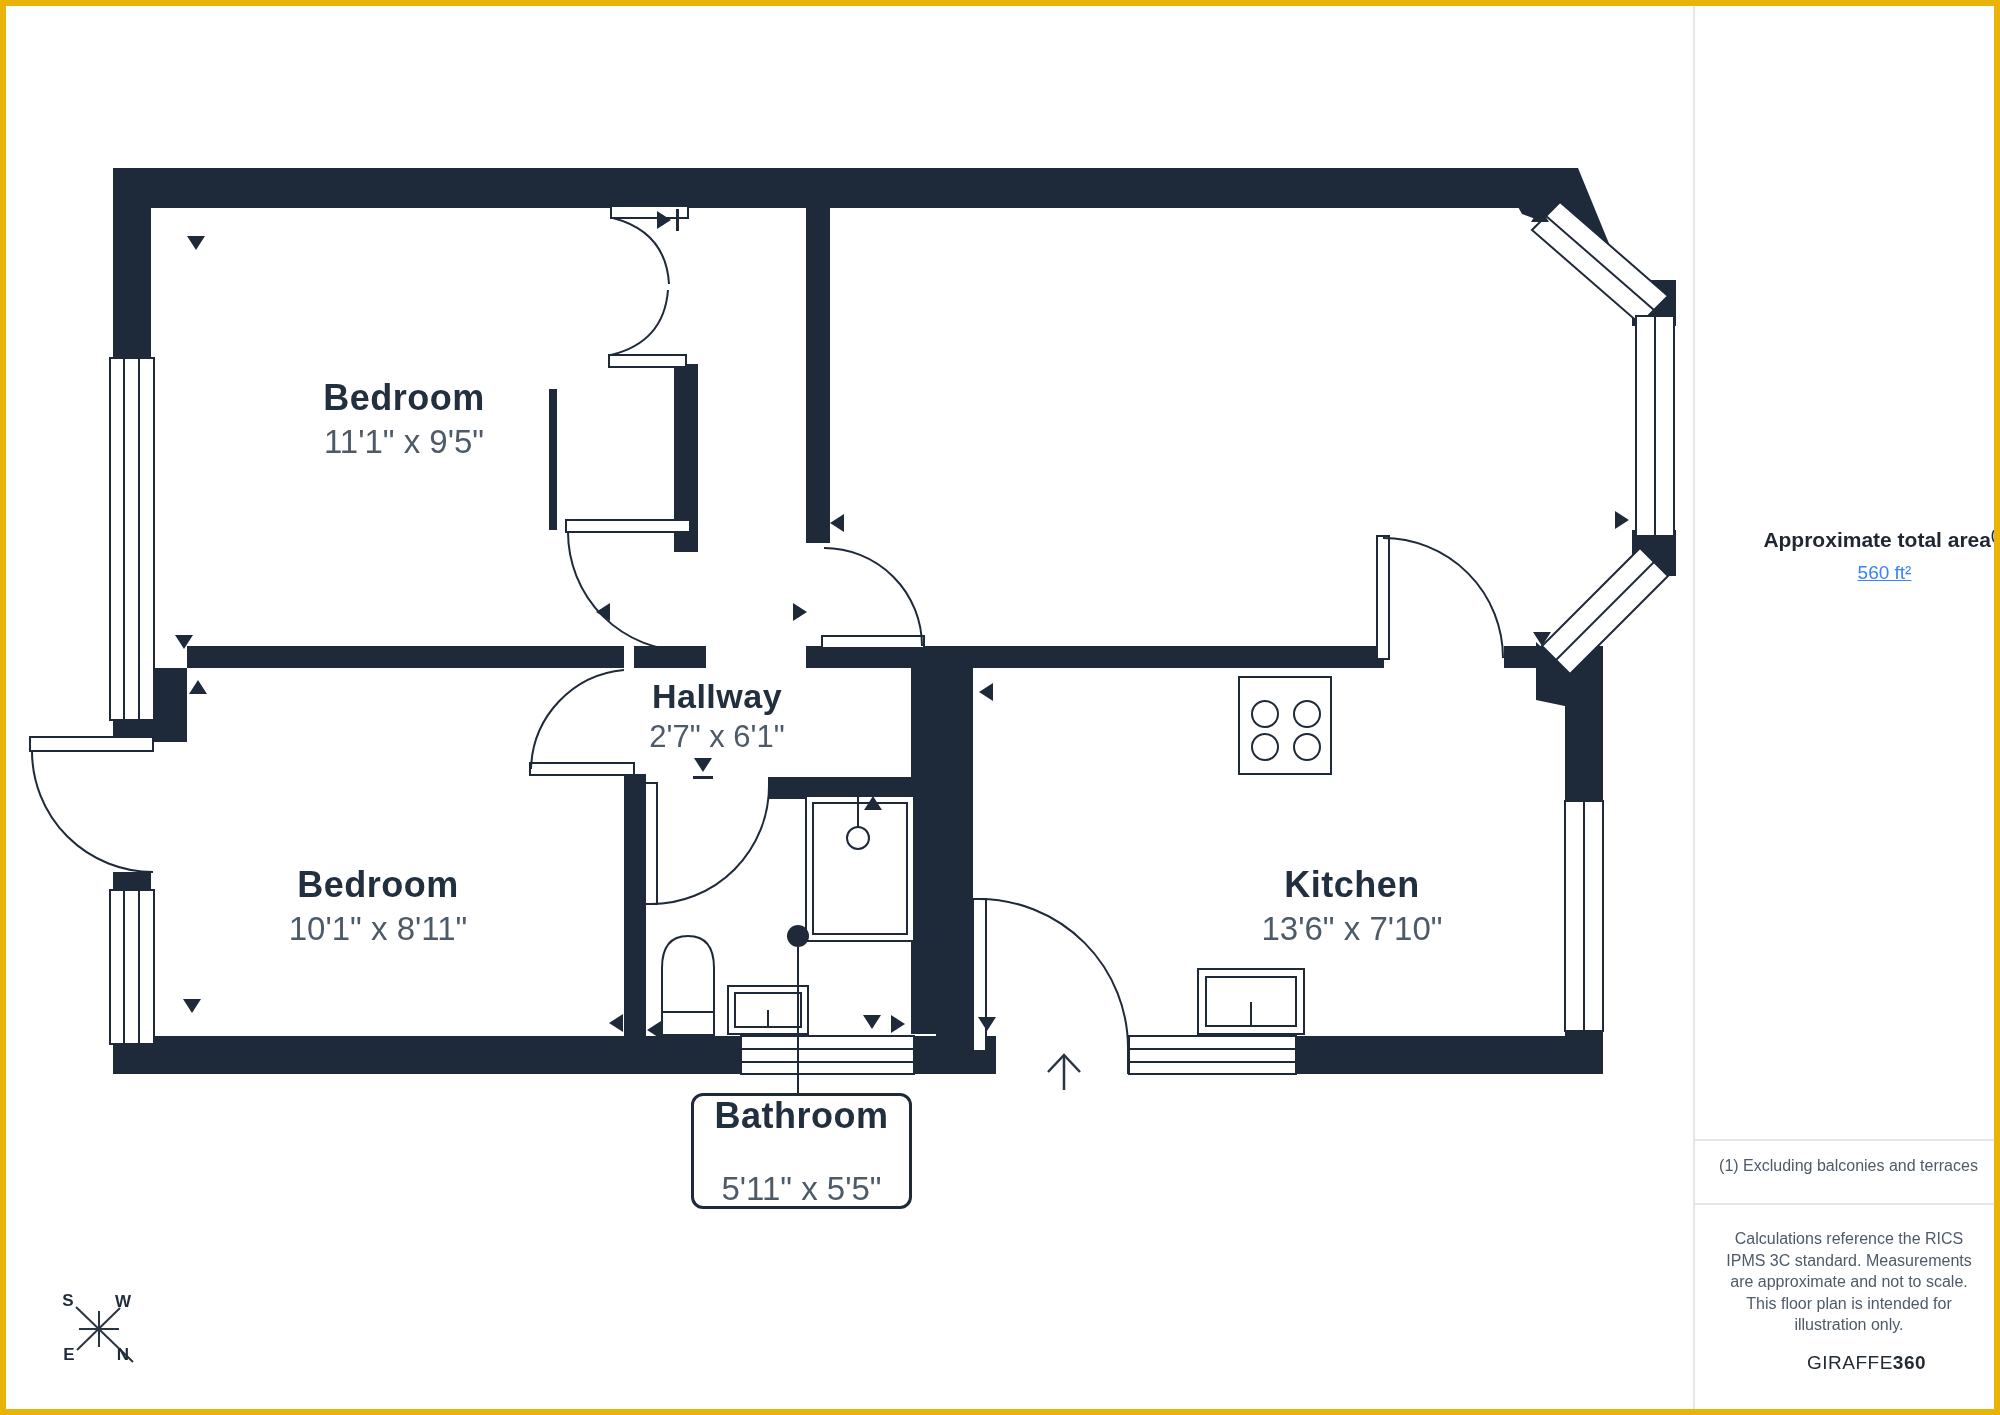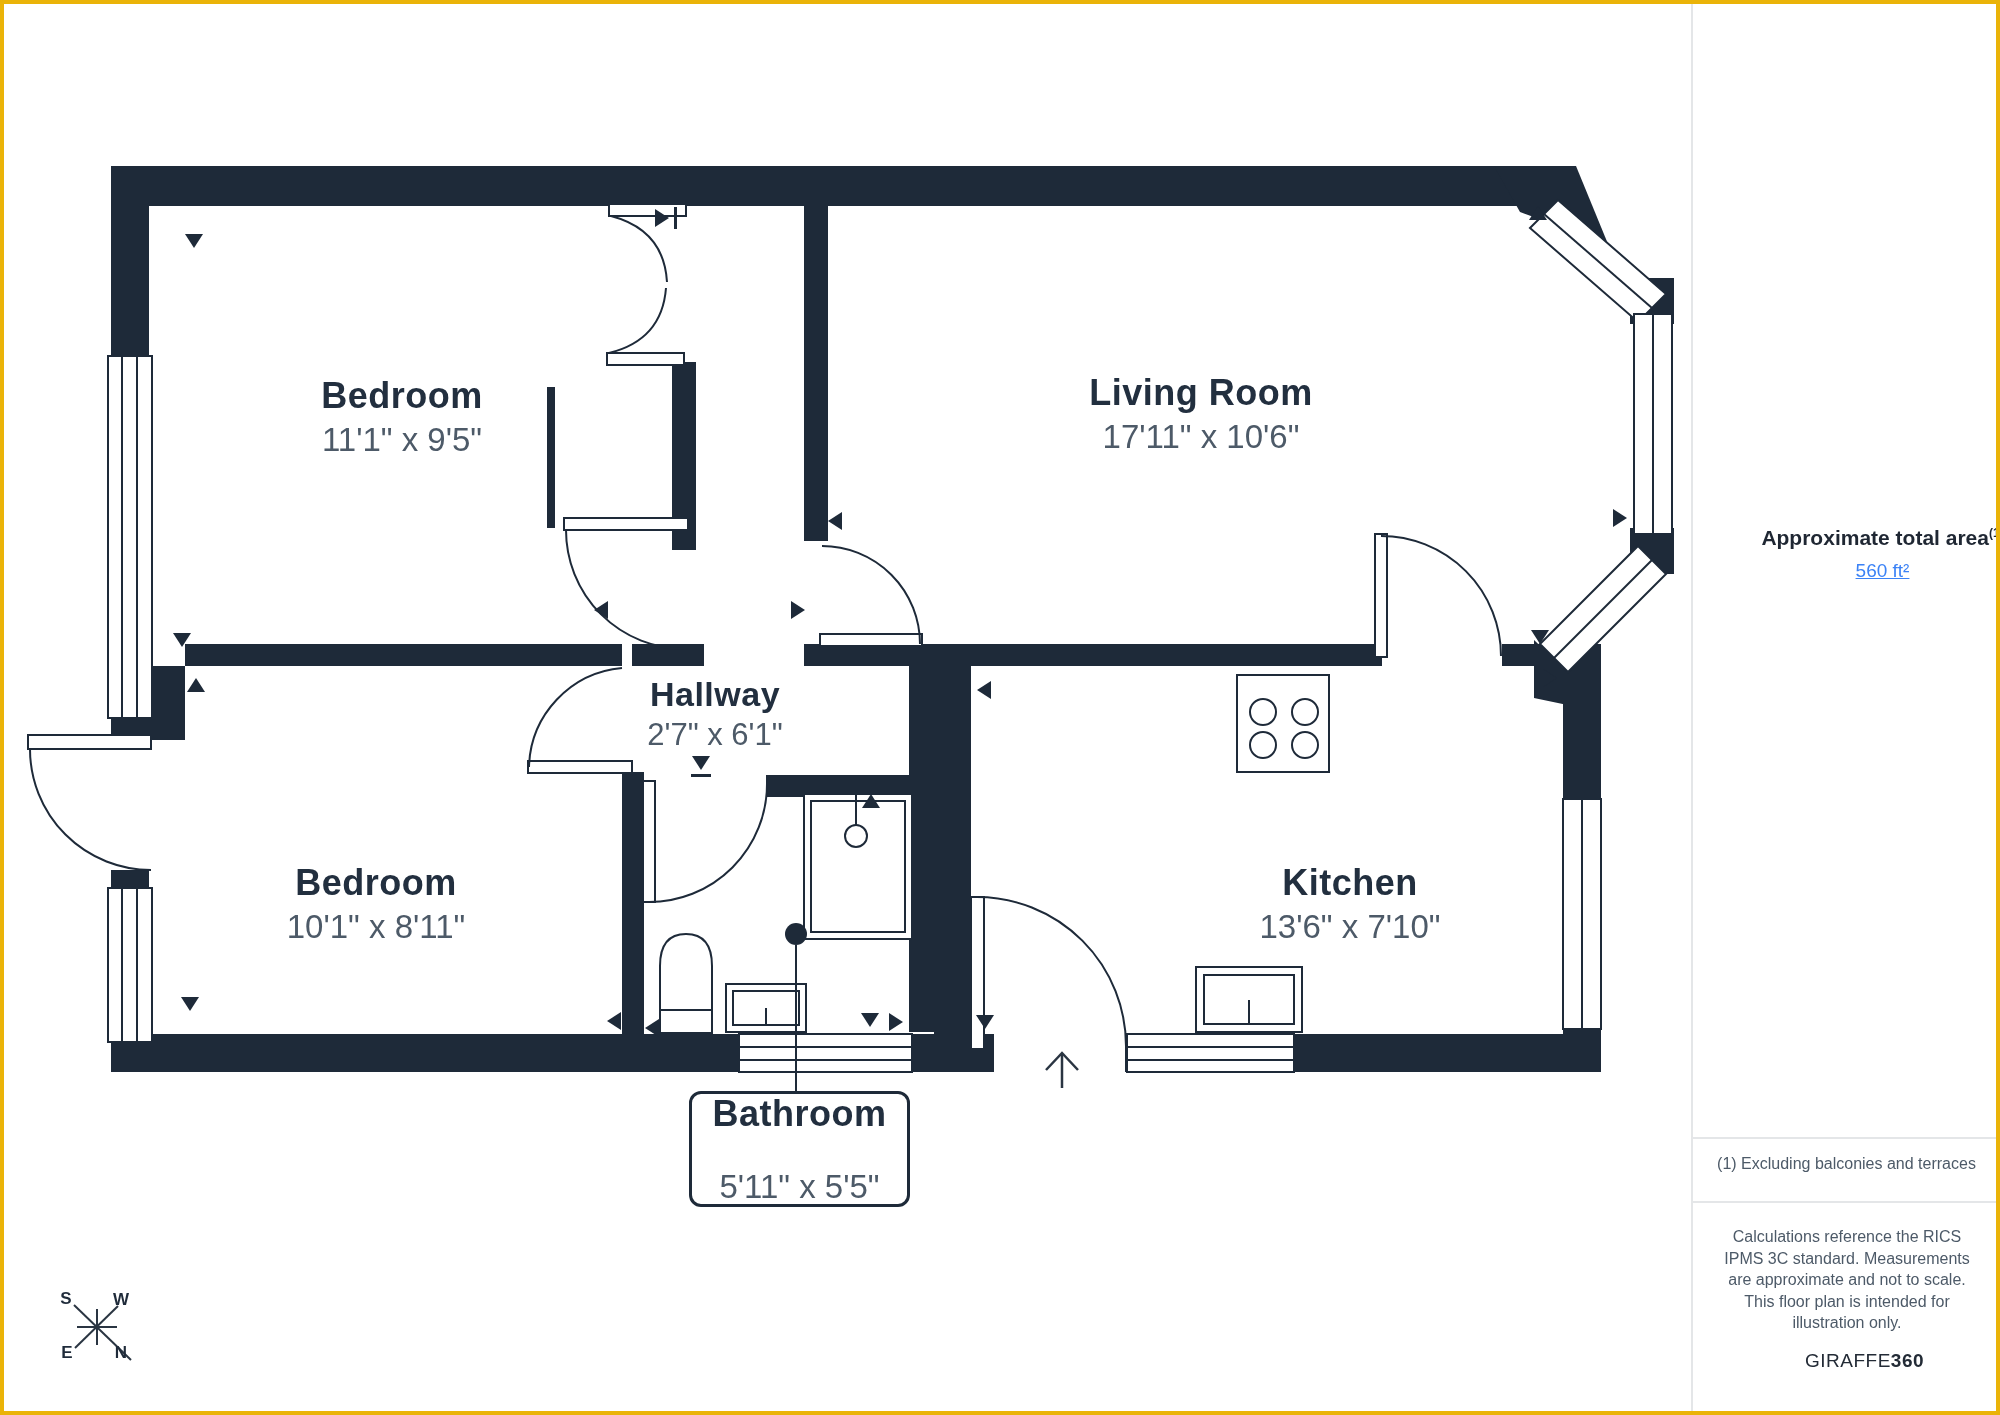--- a/index.html
+++ b/index.html
@@ -1,19 +1,19 @@
 <!DOCTYPE html>
 <html><head>
 <meta charset="utf-8">
 <style>
   html,body{margin:0;padding:0;background:#fff;}
   .page{
     position:relative;width:2000px;height:1415px;background:#ffffff;
     font-family:"Liberation Sans","DejaVu Sans",sans-serif;
-    border:4px solid #eab308;box-sizing:border-box;overflow:hidden;
+    border:6px solid #eab308;box-sizing:border-box;overflow:hidden;
   }
   .plan-svg{position:absolute;left:0;top:0;}
   .room-label{position:absolute;transform:translate(-50%,-50%);text-align:center;white-space:nowrap;}
   .room-name{font-weight:700;font-size:36px;color:#222f3f;letter-spacing:.5px;line-height:46px;}
   .room-dims{font-weight:400;font-size:33px;color:#4d5a68;line-height:42px;}
   .room-label.small .room-name{font-size:34px;line-height:42px;}
   .room-label.small .room-dims{font-size:31px;line-height:40px;}
   .bath-box{
     position:absolute;left:685px;top:1087px;width:215px;height:110px;
     border:3px solid #1e2a39;border-radius:12px;background:#fff;
@@ -203,24 +203,20 @@
       <line x1="114" y1="1302" x2="71" y2="1344"></line>
       <line x1="93" y1="1305" x2="93" y2="1341"></line>
       <line x1="73" y1="1323" x2="113" y2="1323"></line>
     </g>
   </svg>
 
   <div class="room-label" style="left:398px;top:413px;">
     <div class="room-name">Bedroom</div>
     <div class="room-dims">11'1" x 9'5"</div>
   </div>
-  <div class="room-label" style="left:1197px;top:410px;">
-    <div class="room-name">Living Room</div>
-    <div class="room-dims">17'11" x 10'6"</div>
-  </div>
   <div class="room-label small" style="left:711px;top:710px;">
     <div class="room-name">Hallway</div>
     <div class="room-dims">2'7" x 6'1"</div>
   </div>
   <div class="room-label" style="left:372px;top:900px;">
     <div class="room-name">Bedroom</div>
     <div class="room-dims">10'1" x 8'11"</div>
   </div>
   <div class="room-label" style="left:1346px;top:900px;">
     <div class="room-name">Kitchen</div>

